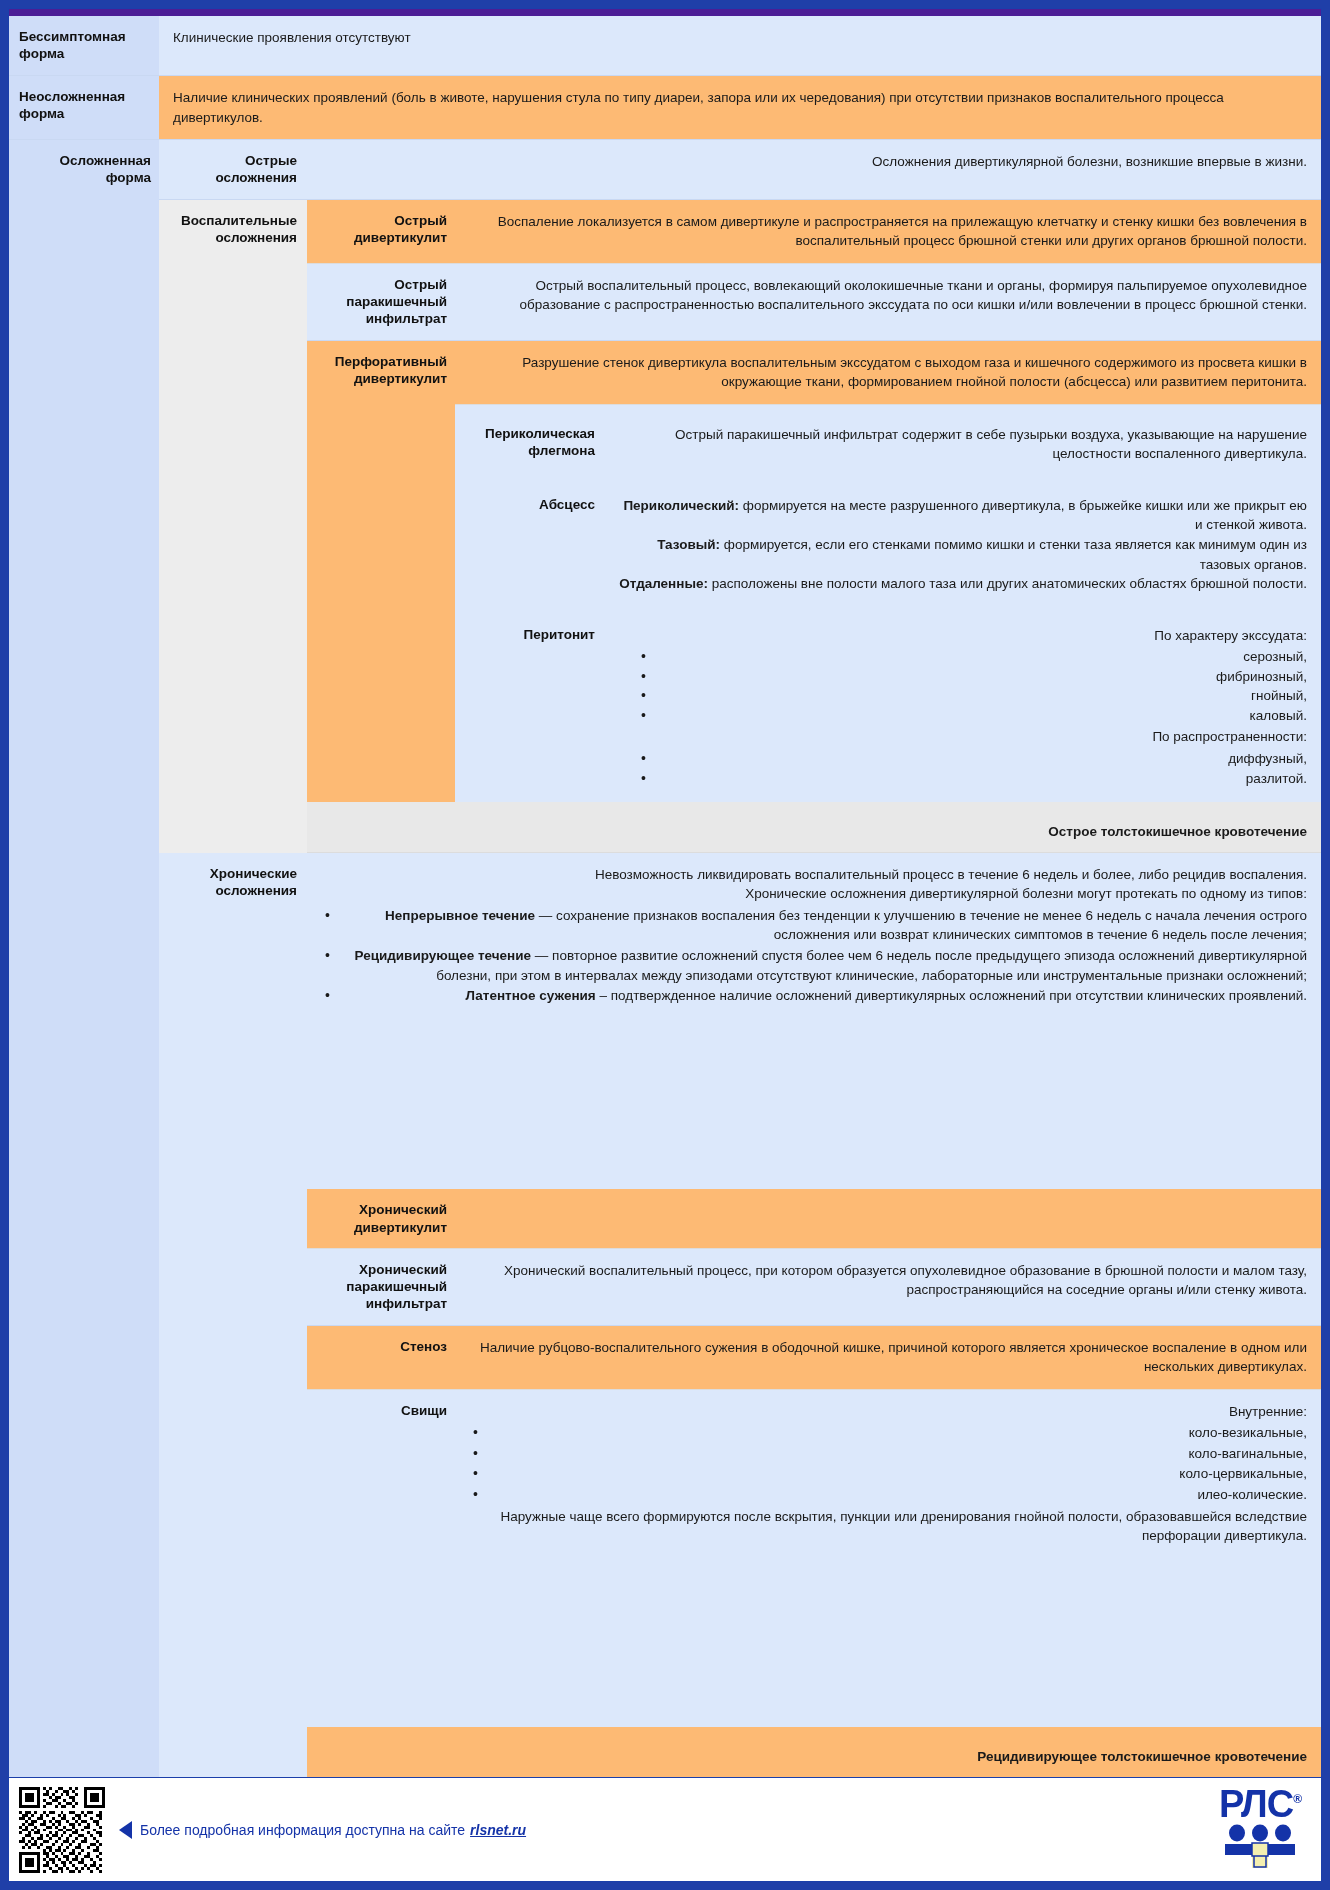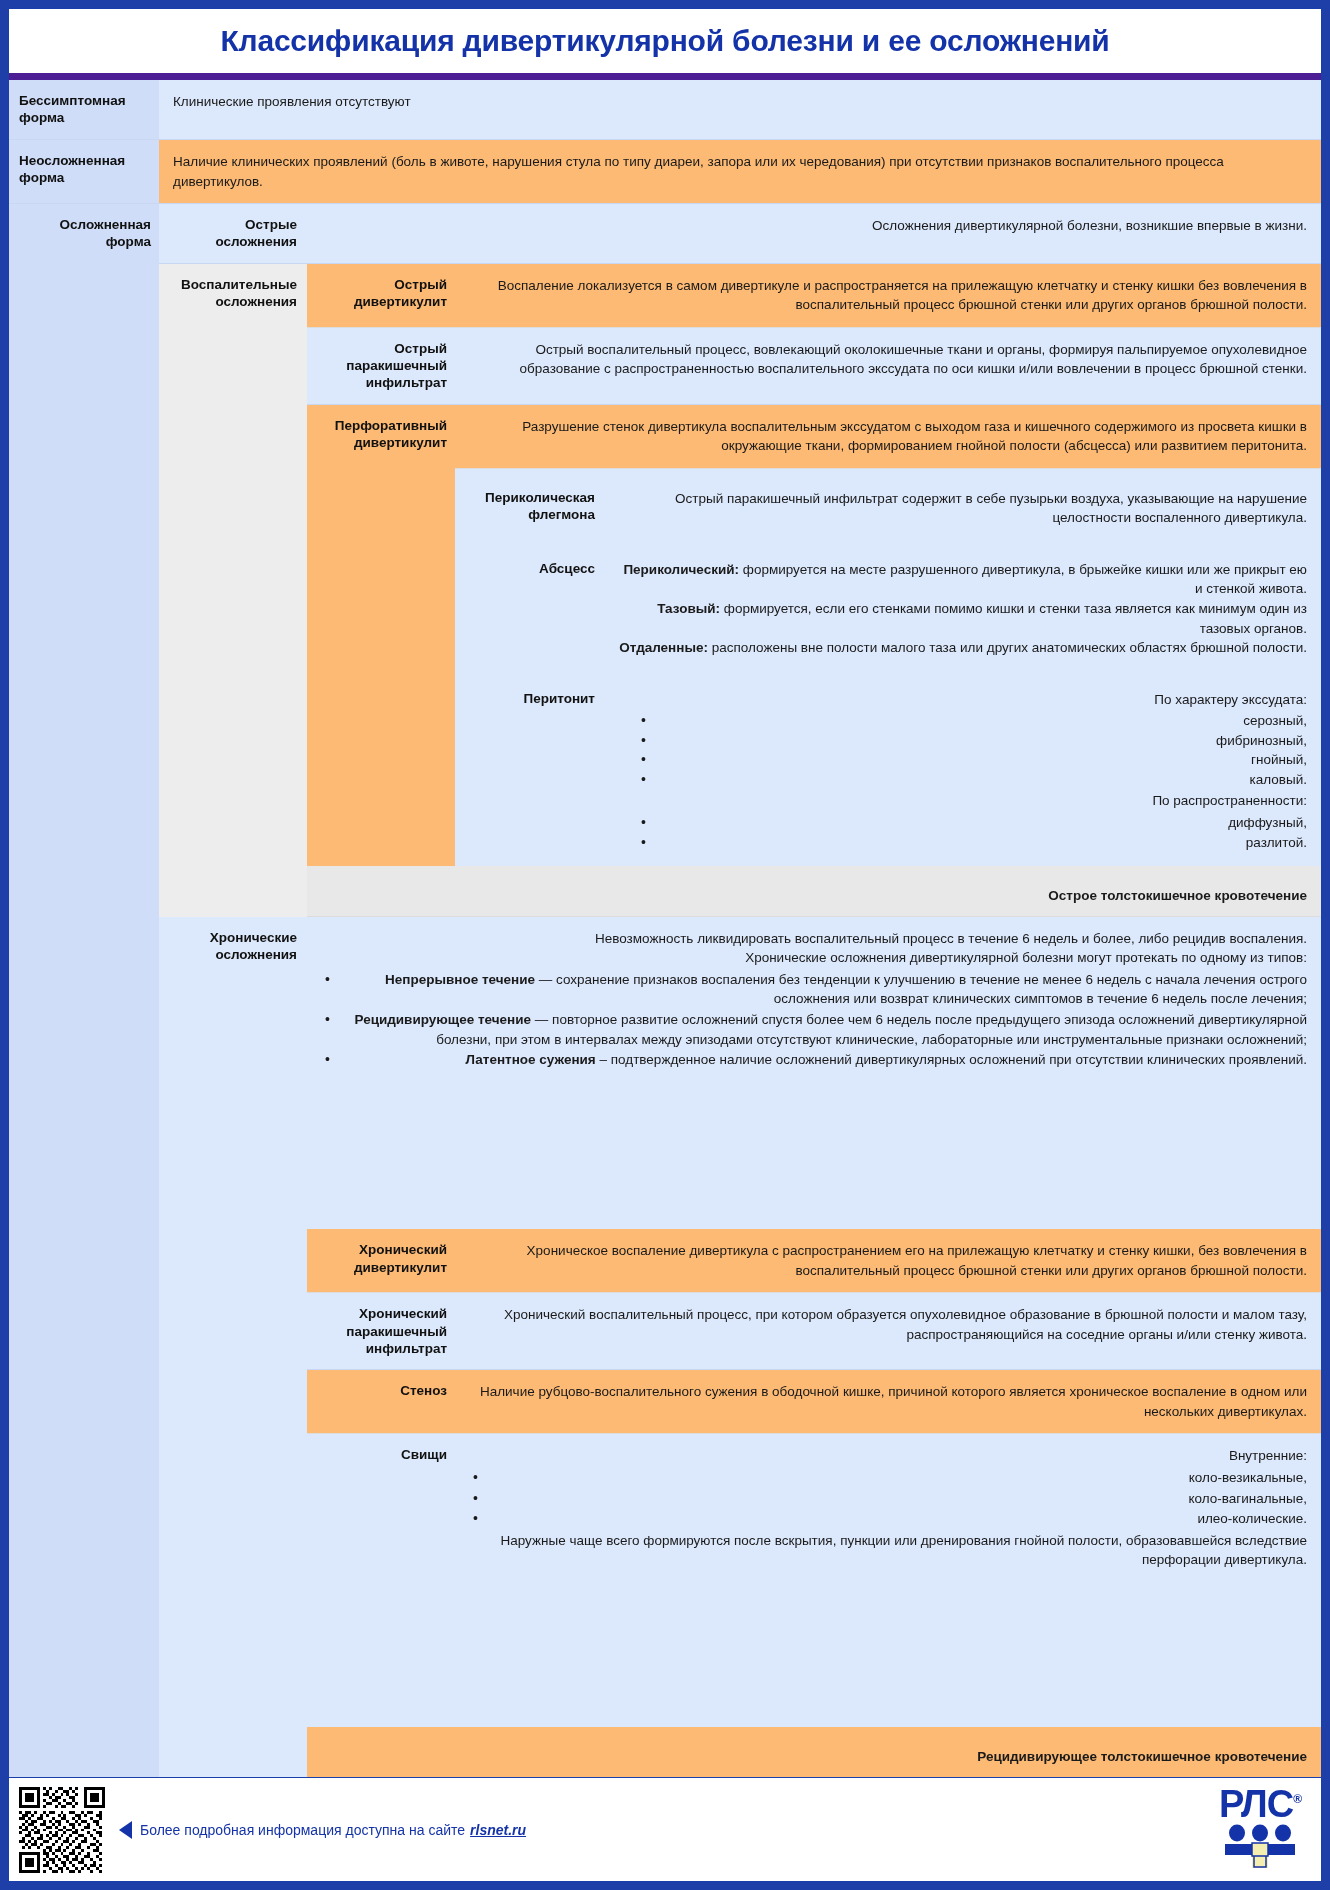--- a/index.html
+++ b/index.html
@@ -156,23 +156,20 @@
     position: relative; display: inline-block;
   }
   .logo-txt sup { font-size: 12px; vertical-align: super; }
   .logo-mark { margin-top: 2px; }
 </style>
 </head>
 <body>
 
 <div class="page">
 
-  <div class="title-bar">
-    <h1>Классификация дивертикулярной болезни и ее осложнений</h1>
-  </div>
 
   <div class="table">
 
     <div class="row sep-b" style="min-height:60px;">
       <div class="lvl1">Бессимптомная форма</div>
       <div class="desc bg-blue">Клинические проявления отсутствуют</div>
     </div>
 
     <div class="row sep-b" style="min-height:60px;">
       <div class="lvl1">Неосложненная форма</div>
@@ -265,40 +262,40 @@
               <div>Хронические осложнения дивертикулярной болезни могут протекать по одному из типов:</div>
               <ul class="bul2">
                 <li><b class="inl">Непрерывное течение</b><span> — сохранение признаков воспаления без тенденции к улучшению в течение не менее 6 недель с начала лечения острого осложнения или возврат клинических симптомов в течение 6 недель после лечения;</span></li>
                 <li><b class="inl">Рецидивирующее течение</b><span> — повторное развитие осложнений спустя более чем 6 недель после предыдущего эпизода осложнений дивертикулярной болезни, при этом в интервалах между эпизодами отсутствуют клинические, лабораторные или инструментальные признаки осложнений;</span></li>
                 <li><b class="inl">Латентное сужения</b><span> – подтвержденное наличие осложнений дивертикулярных осложнений при отсутствии клинических проявлений.</span></li>
               </ul>
             </div>
 
             <div class="sub bg-gray sep-g">
               <div class="lvl3">Хронический дивертикулит</div>
-              <div class="desc">Хроническое воспаление дивертикула с распространением его на прилежащую клетчатку и стенку кишки, без вовлечения в воспалительный процесс брюшной стенки или других органов брюшной полости.</div>
             </div>
 
             <div class="sub bg-blue sep-b">
               <div class="lvl3">Хронический паракишечный инфильтрат</div>
               <div class="desc">Хронический воспалительный процесс, при котором образуется опухолевидное образование в брюшной полости и малом тазу, распространяющийся на соседние органы и/или стенку живота.</div>
             </div>
 
             <div class="sub bg-gray sep-g">
               <div class="lvl3">Стеноз</div>
               <div class="desc">Наличие рубцово-воспалительного сужения в ободочной кишке, причиной которого является хроническое воспаление в одном или нескольких дивертикулах.</div>
             </div>
 
             <div class="sub bg-blue" style="flex:1 1 auto;">
               <div class="lvl3">Свищи</div>
               <div class="desc">
                 <div>Внутренние:</div>
                 <ul class="bul2">
                   <li>коло-везикальные,</li>
                   <li>коло-вагинальные,</li>
+                  <li>коло-цервикальные,</li>
                   <li>илео-колические.</li>
                 </ul>
                 <div>Наружные чаще всего формируются после вскрытия, пункции или дренирования гнойной полости, образовавшейся вследствие перфорации дивертикула.</div>
               </div>
             </div>
 
             <div class="sub bg-gray">
               <div class="desc hdr">Рецидивирующее толстокишечное кровотечение</div>
             </div>
 

